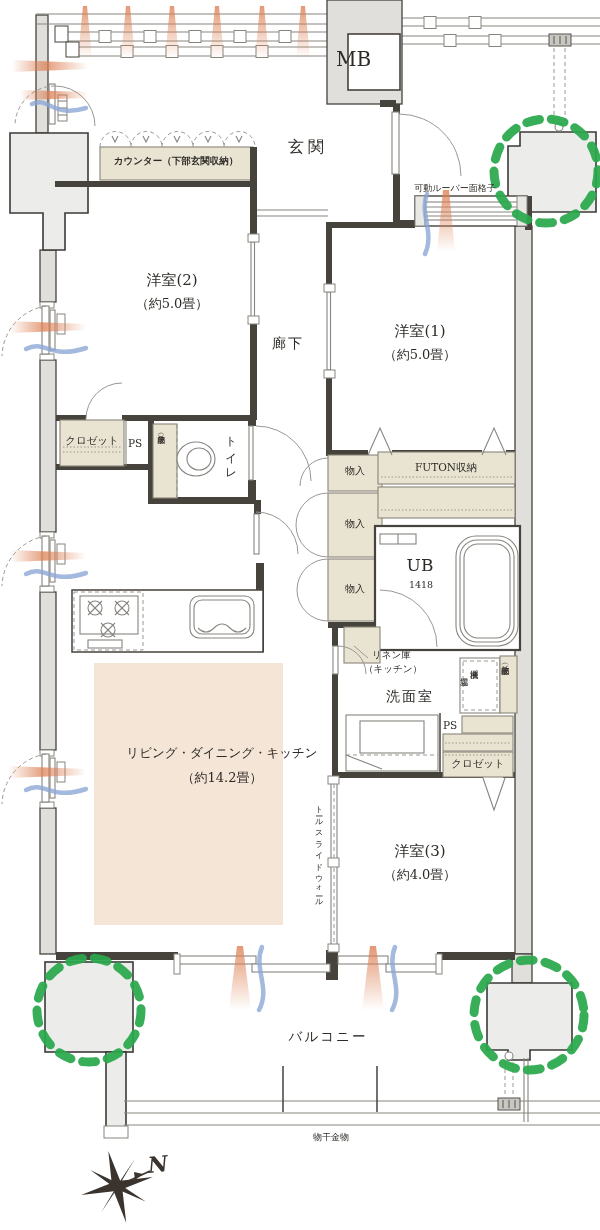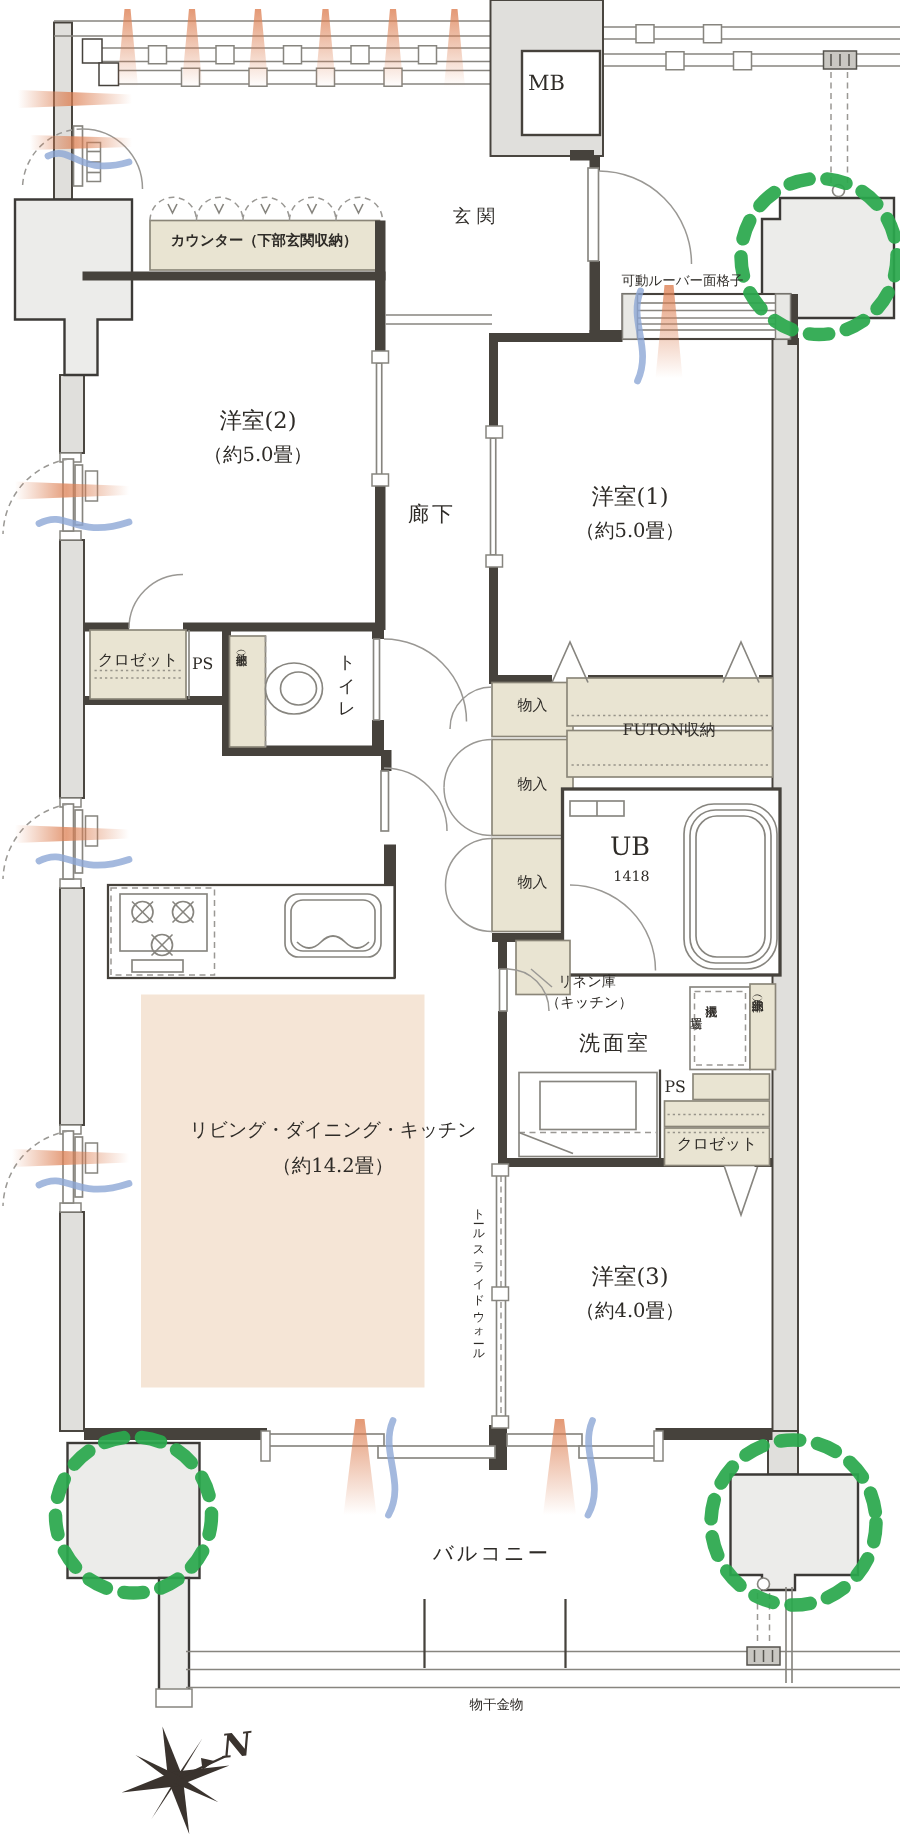--- a/index.html
+++ b/index.html
@@ -383,39 +383,39 @@
       <polygon points="80,1186 117,1181 154,1186 117,1191"></polygon>
       <polygon points="95,1164 119,1184 141,1208 115,1188"></polygon>
       <polygon points="141,1164 119,1184 95,1208 117,1188"></polygon>
     </g>
     <line x1="120" y1="1185" x2="150" y2="1171" stroke="#3a332e" stroke-width="1.6"></line>
     <polygon points="134,1172 143,1174 135,1180"></polygon>
   </g>
 </svg>
 
 <div class="lbl c" style="left:176px;top:156px;font-size:9.5px;font-weight:bold;">カウンター（下部玄関収納）</div>
-<div class="lbl" style="left:302px;top:138px;font-size:12px;letter-spacing:4px;">玄関</div>
-<div class="lbl" style="left:352px;top:48px;font-size:14px;">MB</div>
+<div class="lbl" style="left:288px;top:138px;font-size:16px;letter-spacing:4px;">玄関</div>
+<div class="lbl" style="left:336px;top:48px;font-size:20px;">MB</div>
 <div class="lbl c" style="left:455px;top:183px;font-size:9px;">可動ルーバー面格子</div>
 
 <div class="lbl c" style="left:172px;top:272px;font-size:15px;">洋室(2)</div>
 <div class="lbl c" style="left:172px;top:297px;font-size:13px;">（約5.0畳）</div>
 <div class="lbl" style="left:272px;top:335px;font-size:14px;letter-spacing:2px;">廊下</div>
 <div class="lbl c" style="left:420px;top:323px;font-size:15px;">洋室(1)</div>
 <div class="lbl c" style="left:420px;top:348px;font-size:13px;">（約5.0畳）</div>
 
 <div class="lbl c" style="left:92px;top:434px;font-size:10.5px;">クロゼット</div>
 <div class="lbl" style="left:128px;top:437px;font-size:10.5px;">PS</div>
 <div class="lbl v" style="left:156px;top:430px;font-size:7.5px;letter-spacing:0;">（上部収納）</div>
 <div class="lbl v" style="left:224px;top:428px;font-size:11.5px;letter-spacing:3px;">トイレ</div>
 
 <div class="lbl c" style="left:355px;top:465px;font-size:10px;">物入</div>
 <div class="lbl c" style="left:355px;top:518px;font-size:10px;">物入</div>
 <div class="lbl c" style="left:355px;top:583px;font-size:10px;">物入</div>
-<div class="lbl c" style="left:446px;top:461px;font-size:10.5px;margin-top:20px;">FUTON収納</div>
+<div class="lbl c" style="left:446px;top:461px;font-size:10.5px;">FUTON収納</div>
 
 <div class="lbl c" style="left:420px;top:556px;font-size:17px;">UB</div>
 <div class="lbl c" style="left:421px;top:580px;font-size:9.5px;">1418</div>
 
 <div class="lbl" style="left:372px;top:650px;font-size:9.5px;">リネン庫</div>
 <div class="lbl" style="left:364px;top:664px;font-size:9.5px;">（キッチン）</div>
 <div class="lbl c" style="left:410px;top:688px;font-size:14px;letter-spacing:2px;">洗面室</div>
 <div class="lbl v" style="left:459px;top:672px;font-size:8px;letter-spacing:0;">置場</div>
 <div class="lbl v" style="left:469px;top:664px;font-size:8px;letter-spacing:0;">洗濯機</div>
 <div class="lbl v" style="left:500px;top:660px;font-size:8px;letter-spacing:0;">（上部収納）</div>

